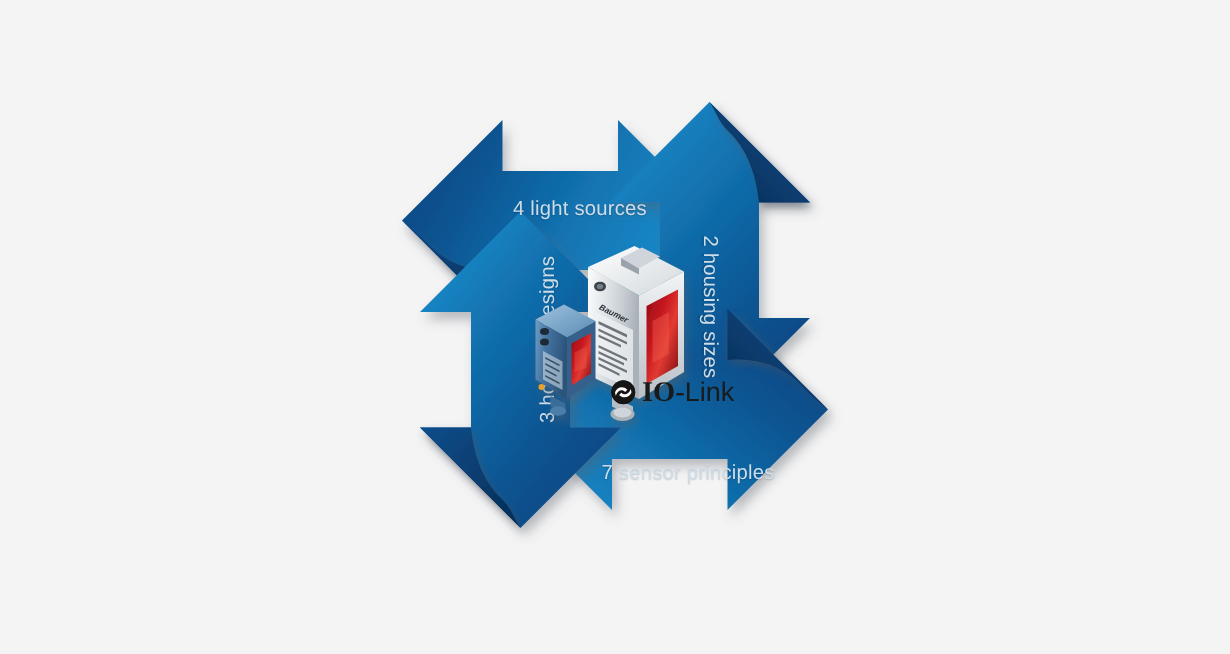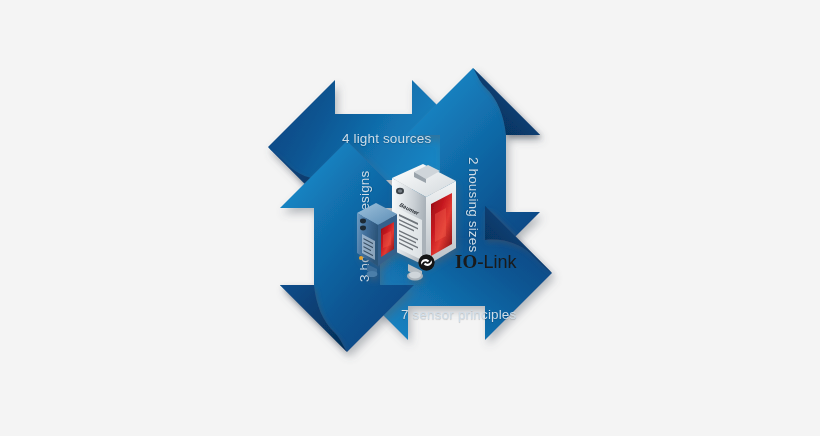--- a/index.html
+++ b/index.html
@@ -61,25 +61,25 @@
   }
   #products svg {
     position: absolute;
     left: 0;
     top: 0;
     overflow: visible;
   }
   
   #iolink {
     position: absolute;
-    left: 188px;
+    left: 177px;
     top: 222px;
     display: flex;
     align-items: center;
-    gap: 20px;
+    gap: 4px;
     justify-content: space-between;
   }
   #iolink .io-mark {
     width: 17px;
     height: 17px;
     flex: 0 0 auto;
   }
   #iolink .io-text {
     font-family: "Liberation Serif", serif;
     font-size: 19px;

